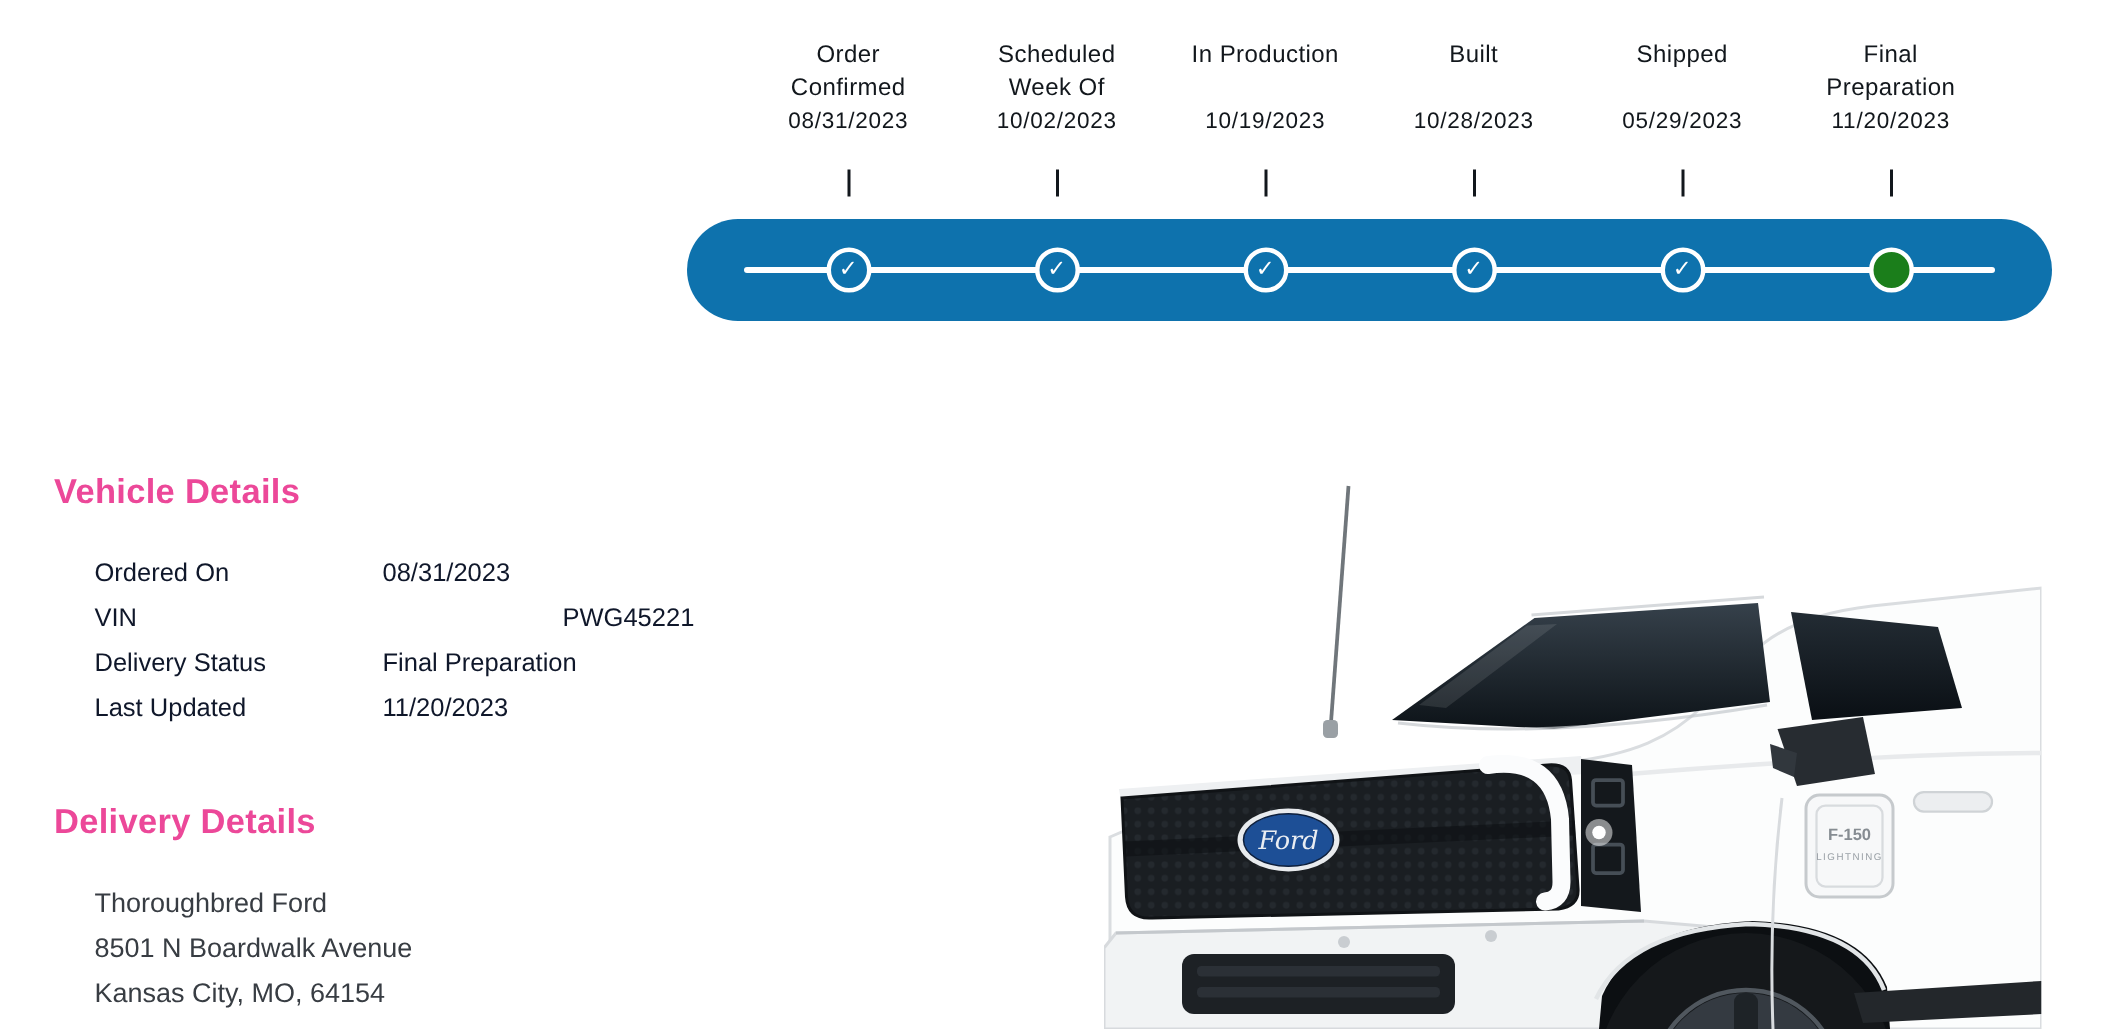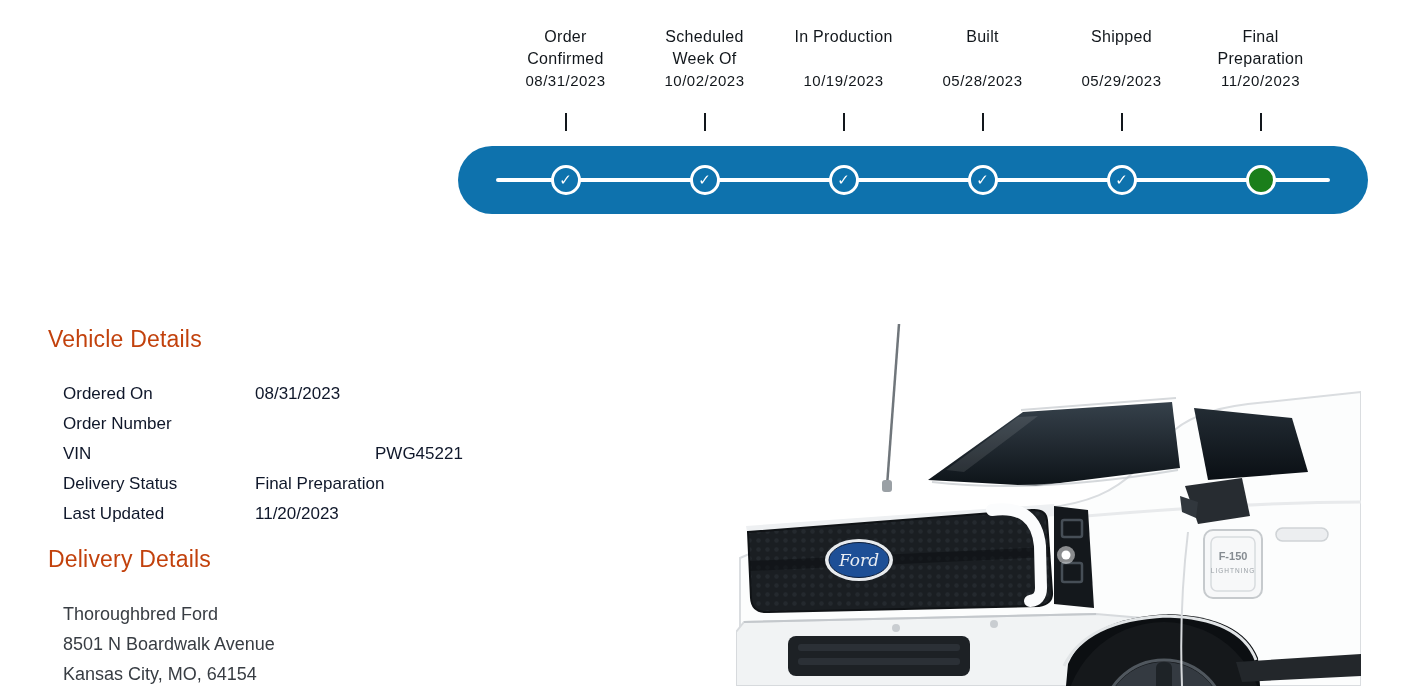--- a/index.html
+++ b/index.html
@@ -46,22 +46,22 @@
     display:flex; align-items:center; justify-content:center;
   }
   .node-complete { background:#0E72AD; }
   .node-complete .check {
     color:#ffffff; font-size:15px; line-height:1; margin-top:-1px;
   }
   .node-current { background:#1B7E1B; }
 
   
   .section-heading {
-    font-size:23px; font-weight:normal; color:#c2410c;
-    margin:12px; letter-spacing:.2px;
+    font-size:23px; font-weight:bold; color:#ec4899;
+    margin:0; letter-spacing:.2px;
   }
   #vehicle-details { position:absolute; left:36px; top:314px; width:640px; }
   .detail-rows { margin:26px 0 0 27px; }
   .detail-row { display:flex; height:30px; align-items:center; font-size:17px; color:#0f172a; }
   .detail-label { width:192px; }
   .detail-value { }
   .detail-row.vin-row .detail-value { padding-left:120px; }
 
   #delivery-details { position:absolute; left:36px; top:534px; width:640px; }
   .address { margin:26px 0 0 27px; font-size:18px; line-height:30px; color:#383d43; }
@@ -93,21 +93,21 @@
       <div class="stage-date">10/02/2023</div>
       <div class="stage-tick"></div>
     </div>
     <div class="stage">
       <div class="stage-label">In Production</div>
       <div class="stage-date">10/19/2023</div>
       <div class="stage-tick"></div>
     </div>
     <div class="stage">
       <div class="stage-label">Built</div>
-      <div class="stage-date">05/28/2023</div>
+      <div class="stage-date">10/28/2023</div>
       <div class="stage-tick"></div>
     </div>
     <div class="stage">
       <div class="stage-label">Shipped</div>
       <div class="stage-date">05/29/2023</div>
       <div class="stage-tick"></div>
     </div>
     <div class="stage">
       <div class="stage-label">Final Preparation</div>
       <div class="stage-date">11/20/2023</div>
@@ -135,24 +135,20 @@
     <div class="node node-current" style="left:802.5px"></div>
   </div>
 </div>
 
 <section id="vehicle-details">
   <h2 class="section-heading">Vehicle Details</h2>
   <div class="detail-rows">
     <div class="detail-row">
       <div class="detail-label">Ordered On</div>
       <div class="detail-value">08/31/2023</div>
-    </div>
-    <div class="detail-row">
-      <div class="detail-label">Order Number</div>
-      <div class="detail-value"></div>
     </div>
     <div class="detail-row vin-row">
       <div class="detail-label">VIN</div>
       <div class="detail-value">PWG45221</div>
     </div>
     <div class="detail-row">
       <div class="detail-label">Delivery Status</div>
       <div class="detail-value">Final Preparation</div>
     </div>
     <div class="detail-row">

